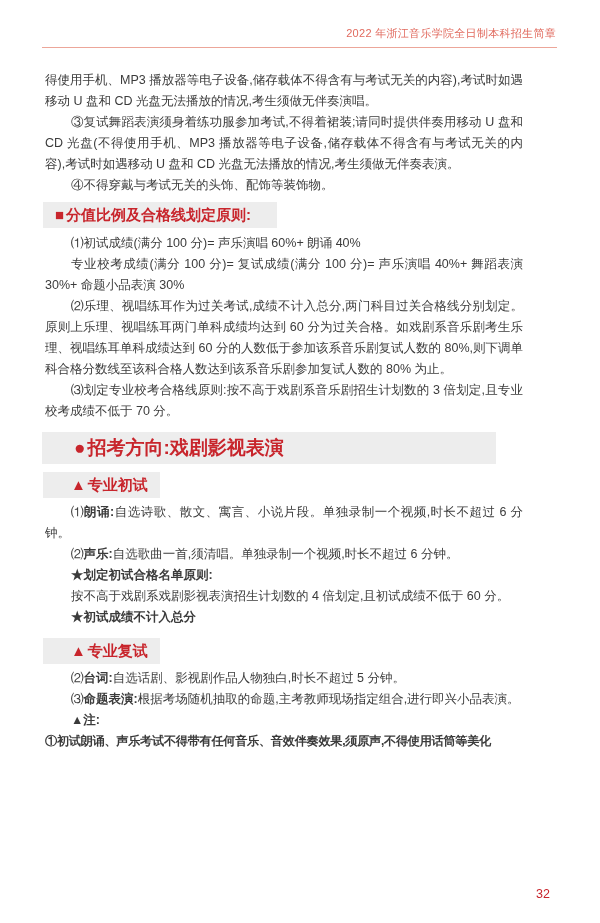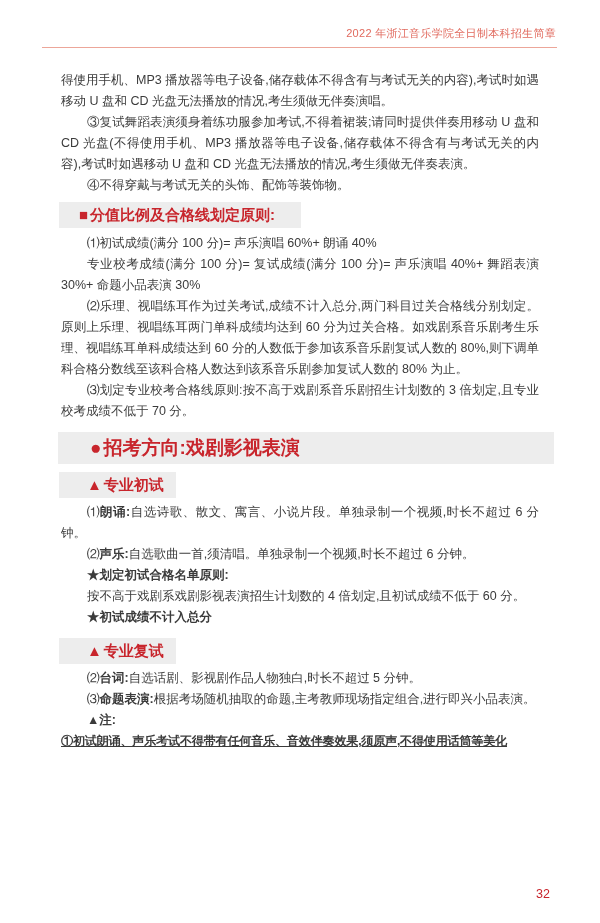--- a/index.html
+++ b/index.html
@@ -15,64 +15,63 @@
   .header-title {
     position: absolute; top: 26px; right: 44px;
     font-size: 11px; letter-spacing: 0.3px;
     color: var(--salmon, #e16a5e);
   }
   .header-rule {
     position: absolute; top: 47px; left: 42px; right: 43px;
     height: 1px; background: var(--rule, #eca699);
   }
   .content {
-    position: absolute; left: 61px; top: 70px; width: 478px;
+    position: absolute; left: 45px; top: 70px; width: 478px;
     font-size: 12.5px; line-height: 21px;
   }
   .para { margin: 0; text-align: justify; }
   .ind { text-indent: 26px; }
   .b { font-weight: bold; }
   .u { text-decoration: underline; }
   .h-small {
     display: inline-block;
     background: var(--hbg, #ededed);
     color: var(--accent, #c8252c);
     font-weight: bold;
     font-size: 15px; line-height: 20px;
-    padding: 3px 26px 3px 20px;
+    padding: 3px 26px 3px 12px;
     margin: 6px 0 5px -2px;
   }
   .h-big {
     display: block;
     background: var(--hbg, #ededed);
     color: var(--accent, #c8252c);
     font-weight: bold;
     font-size: 19px; line-height: 26px;
     padding: 3px 0 3px 32px;
     margin: 10px 0 6px -3px;
-    width: 496px;
+    width: 454px;
   }
   .h-sub {
     display: inline-block;
     background: var(--hbg, #ededed);
     color: var(--accent, #c8252c);
     font-weight: bold;
     font-size: 15px; line-height: 20px;
     padding: 3px 12px 3px 28px;
     margin: 2px 0 4px -2px;
   }
   .h-sub2 { margin-top: 10px; }
   .bullet { margin-right: 2px; }
   .note-line {
     margin: 0;
     font-weight: bold;
     font-size: 12.2px;
     letter-spacing: -0.3px;
     white-space: nowrap;
-    text-decoration: underline;
   }
   .page-num {
     position: absolute; right: 50px; bottom: 22px;
     font-size: 12.5px; color: var(--accent, #c8252c);
   }
 </style>
 </head>
 <body>
 
 <div class="header-title">2022 年浙江音乐学院全日制本科招生简章</div>

